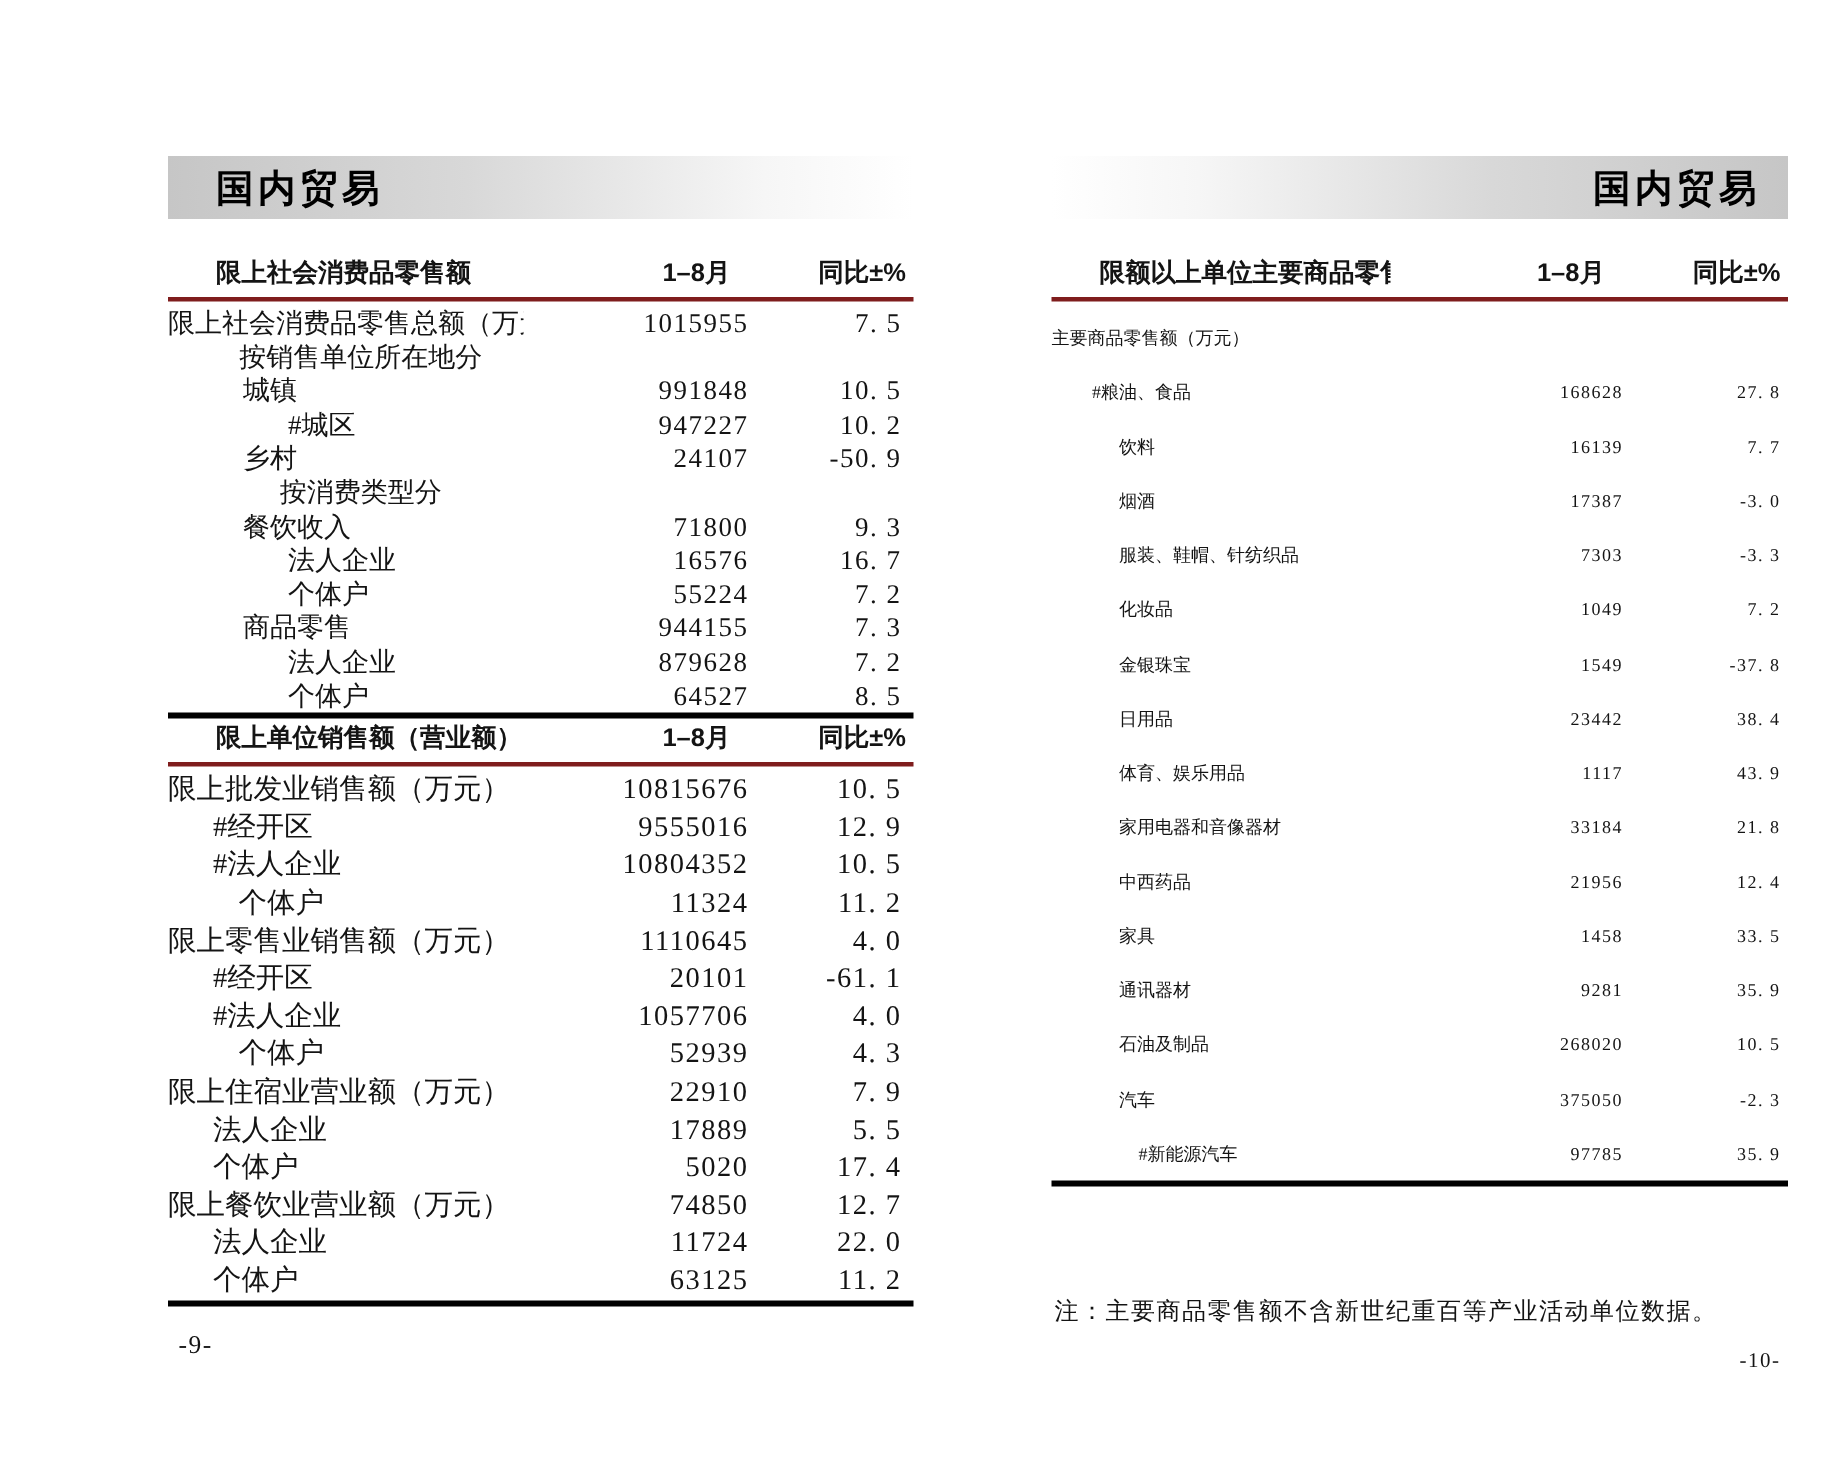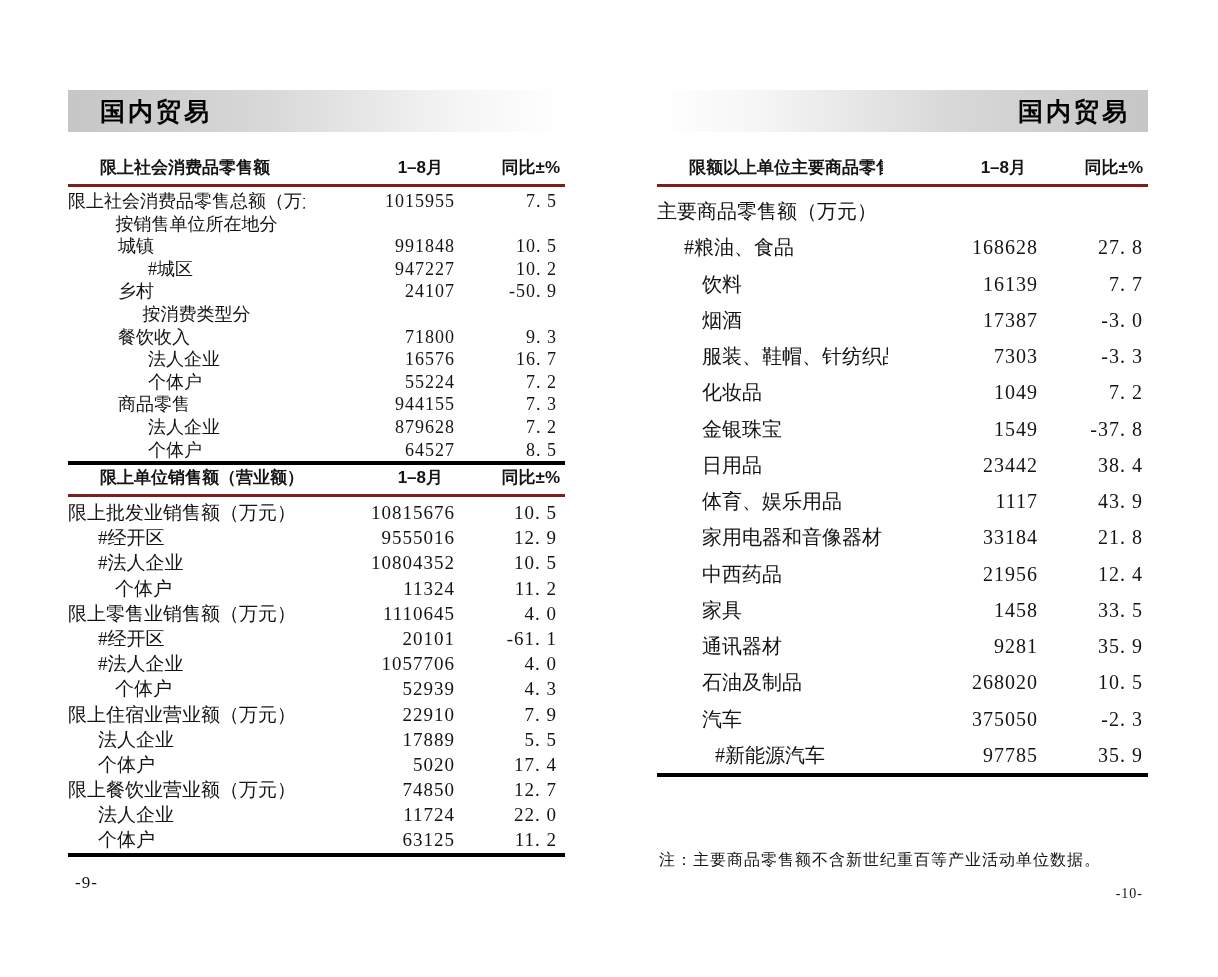--- a/index.html
+++ b/index.html
@@ -1,21 +1,21 @@
 <!DOCTYPE html>
 <html><head>
 <meta charset="utf-8">
 <style>
   html,body{margin:0;padding:0;}
   body{
     width:1218px;height:977px;background:#ffffff;
     font-family:"Liberation Serif", serif;color:#141414;
     position:relative;overflow:hidden;
   }
-  .page{position:absolute;top:90px;}
+  .page{position:absolute;top:104px;margin-left:44px;}
   #page-left{left:68px;width:497px;height:860px;}
   #page-right{left:657px;width:491px;height:860px;}
 
   
   .bar{
     width:100%;height:42px;box-sizing:border-box;
     display:flex;align-items:center;
     font-family:"Liberation Sans", sans-serif;font-weight:bold;
     font-size:25px;letter-spacing:3px;color:#000;
   }
@@ -47,21 +47,21 @@
   .t1 .ind-1 .lbl{padding-left:20px;text-align:center;}
   .t1 .ind-2 .lbl{padding-left:50px;}
   .t1 .ind-3 .lbl{padding-left:80px;}
 
   
   .t2 .row{height:25.2px;line-height:25.2px;font-size:19px;}
   .t2 .ind-1 .lbl{padding-left:30px;}
   .t2 .ind-2 .lbl{padding-left:47px;}
 
   
-  .tr-tbl .row{height:36.25px;line-height:36.25px;font-size:20px;}
+  .tr-tbl .row{height:36.25px;line-height:36.25px;font-size:12px;}
   .tr-tbl .ind-1 .lbl{padding-left:27px;}
   .tr-tbl .ind-2 .lbl{padding-left:45px;}
   .tr-tbl .ind-3 .lbl{padding-left:58px;}
   .tr-tbl .yoy{padding-right:5px;}
 
   #page-left .t1-head{top:66px;}
   #page-left .t1-body{top:100px;}
   #page-left .t2-head{top:376px;}
   #page-left .t2-body{top:410px;}
   #page-left .pagenum{position:absolute;top:783px;left:7px;font-size:17px;letter-spacing:1px;}

